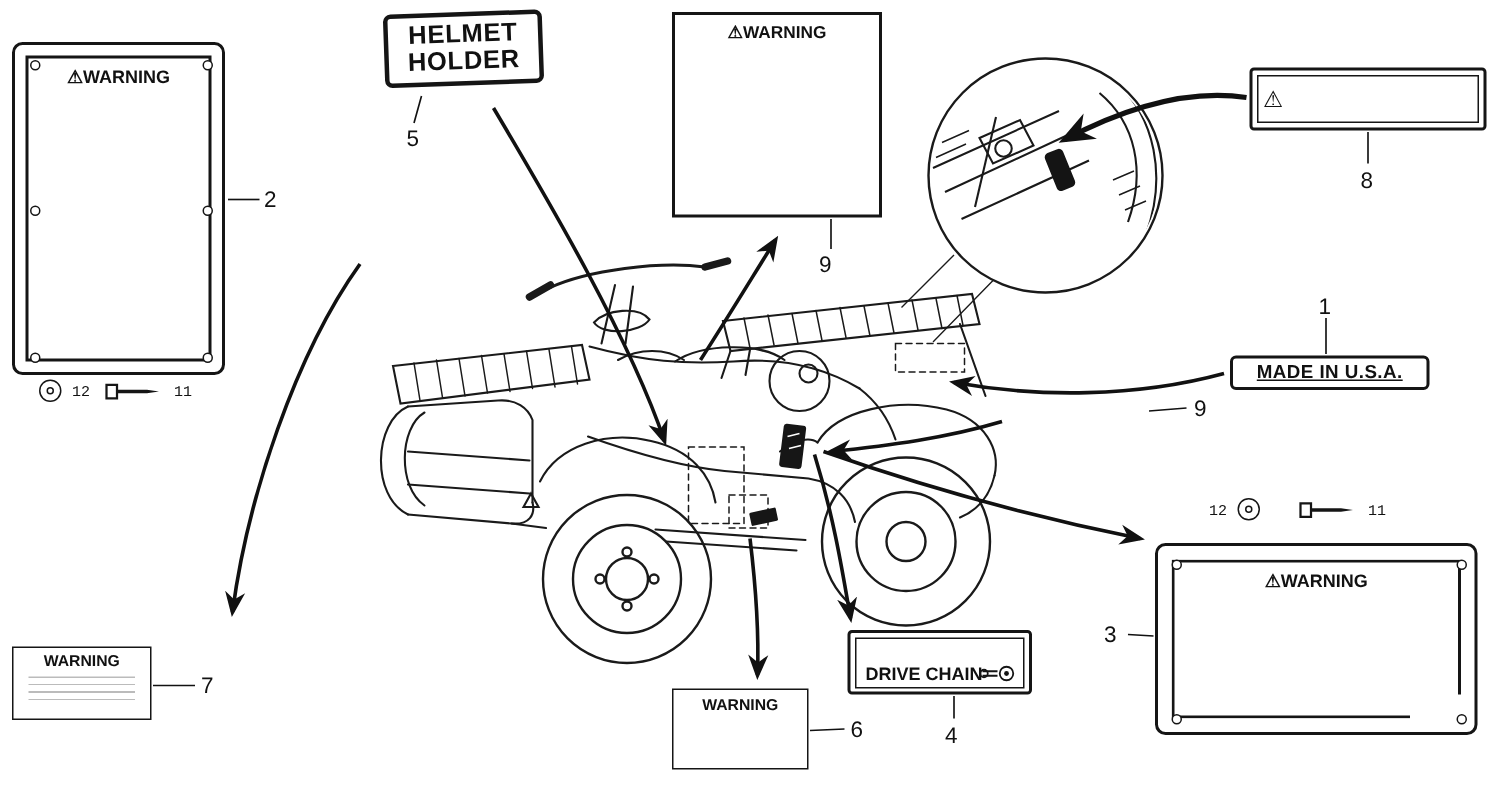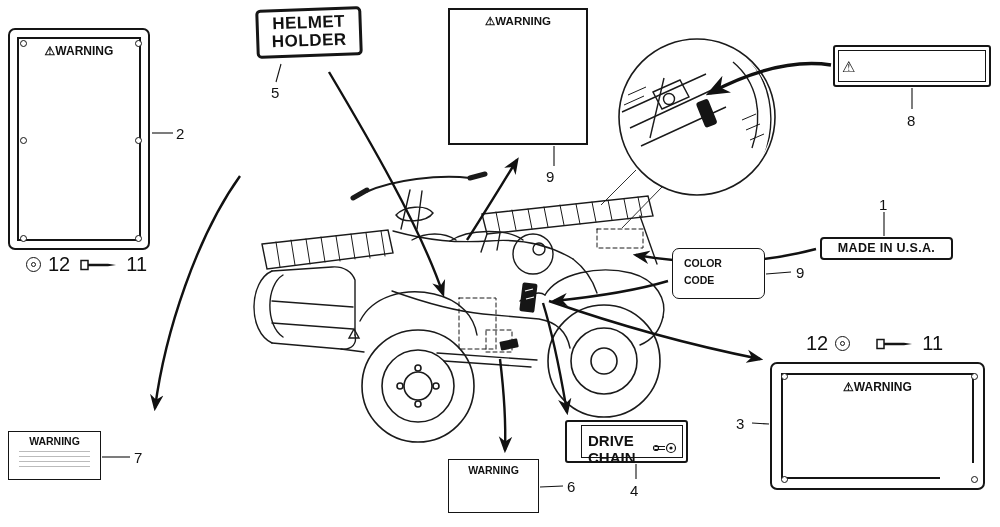--- a/index.html
+++ b/index.html
@@ -28,36 +28,36 @@
   .u16 .w { font-size:8.5px; font-weight:bold; padding-top:10px; line-height:1; }
   .u16 .a { font-size:16px; font-weight:bold; line-height:1.15; }
   .u16 .slash { position:absolute; left:-6px; top:26px; width:68px; height:3px; background:#151515; transform:rotate(-38deg); }
 
   .tire { left:833px; top:45px; width:158px; height:42px; border:2px solid #151515; border-radius:3px; padding:3px; }
   .tire .in { border:1.5px solid #151515; height:100%; display:flex; align-items:center; gap:3px; padding:1px 3px; }
   .tire .tri { font-size:15px; line-height:1; }
   .tire .tx { font-style:italic; font-weight:bold; font-size:10px; line-height:1.3; white-space:nowrap; }
 
   .usa { left:820px; top:237px; width:133px; height:23px; border:2px solid #151515; border-radius:4px; text-align:center;
-         font-weight:bold; font-size:12.5px; line-height:19px; letter-spacing:.3px; }
+         font-weight:bold; font-size:12.5px; line-height:19px; text-decoration:underline; letter-spacing:.3px; }
 
   .ccode { left:672px; top:248px; width:93px; height:51px; border:1.5px solid #151515; border-radius:7px;
            padding:6px 0 0 11px; font-weight:bold; font-size:10.5px; line-height:1.6; }
 
   .wsmall { border:1.5px solid #151515; text-align:center; font-weight:bold; font-size:10.5px; }
   .w7 { left:8px; top:431px; width:93px; height:49px; padding-top:3px; }
   .w6 { left:448px; top:459px; width:91px; height:54px; padding-top:4px; }
   .fineprint { width:78%; height:17px; margin:4px auto 0; opacity:.5;
                background:repeating-linear-gradient(to bottom,#777 0 1px,transparent 1px 5px); }
 
   .chainlbl { left:565px; top:420px; width:123px; height:43px; border:2px solid #151515; border-radius:3px; padding:3px; }
-  .chainlbl .in { border:1.5px solid #151515; height:100%; position:relative; padding:6px 6px; font-weight:bold; font-size:15px;margin-left:11px; }
+  .chainlbl .in { border:1.5px solid #151515; height:100%; position:relative; padding:16px 6px; font-weight:bold; font-size:12px; }
   .chainlbl svg { position:absolute; right:4px; bottom:3px; }
 
-  .hw { position:absolute; z-index:2; display:flex; align-items:center; gap:7px; font-size:20px; }
+  .hw { position:absolute; z-index:2; display:flex; align-items:flex-end; gap:7px; font-size:10px;font-family:Liberation Mono, monospace; }
   .washer { width:15px; height:15px; border:1.6px solid #151515; border-radius:50%; position:relative; flex:none; }
   .washer::after { content:""; position:absolute; inset:4px; border:1.4px solid #151515; border-radius:50%; }
 </style>
 </head>
 <body>
 
 <div class="canvas">
 
   <svg class="art" width="1000" height="527" viewBox="0 0 1000 527">
     <defs>
@@ -206,24 +206,20 @@
   </div>
 
   <div class="lbl tire">
     <div class="in">
       <span class="tri">⚠</span>
     </div>
   </div>
 
   <div class="lbl usa">MADE IN U.S.A.</div>
 
-  <div class="lbl ccode">
-    <div>COLOR</div>
-    <div>CODE</div>
-  </div>
 
   <div class="hw" style="left:806px;top:332px;">
     <span>12</span>
     <span class="washer"></span>
     <svg width="42" height="14" viewBox="0 0 42 14" style="margin-left:16px">
       <path d="M4,2.5 h7 v9 h-7 z" fill="none" stroke="#151515" stroke-width="1.5"></path>
       <path d="M11,5.8 h20 l8,1.2 l-8,1.2 h-20 z" fill="#151515"></path>
     </svg>
     <span>11</span>
   </div>

